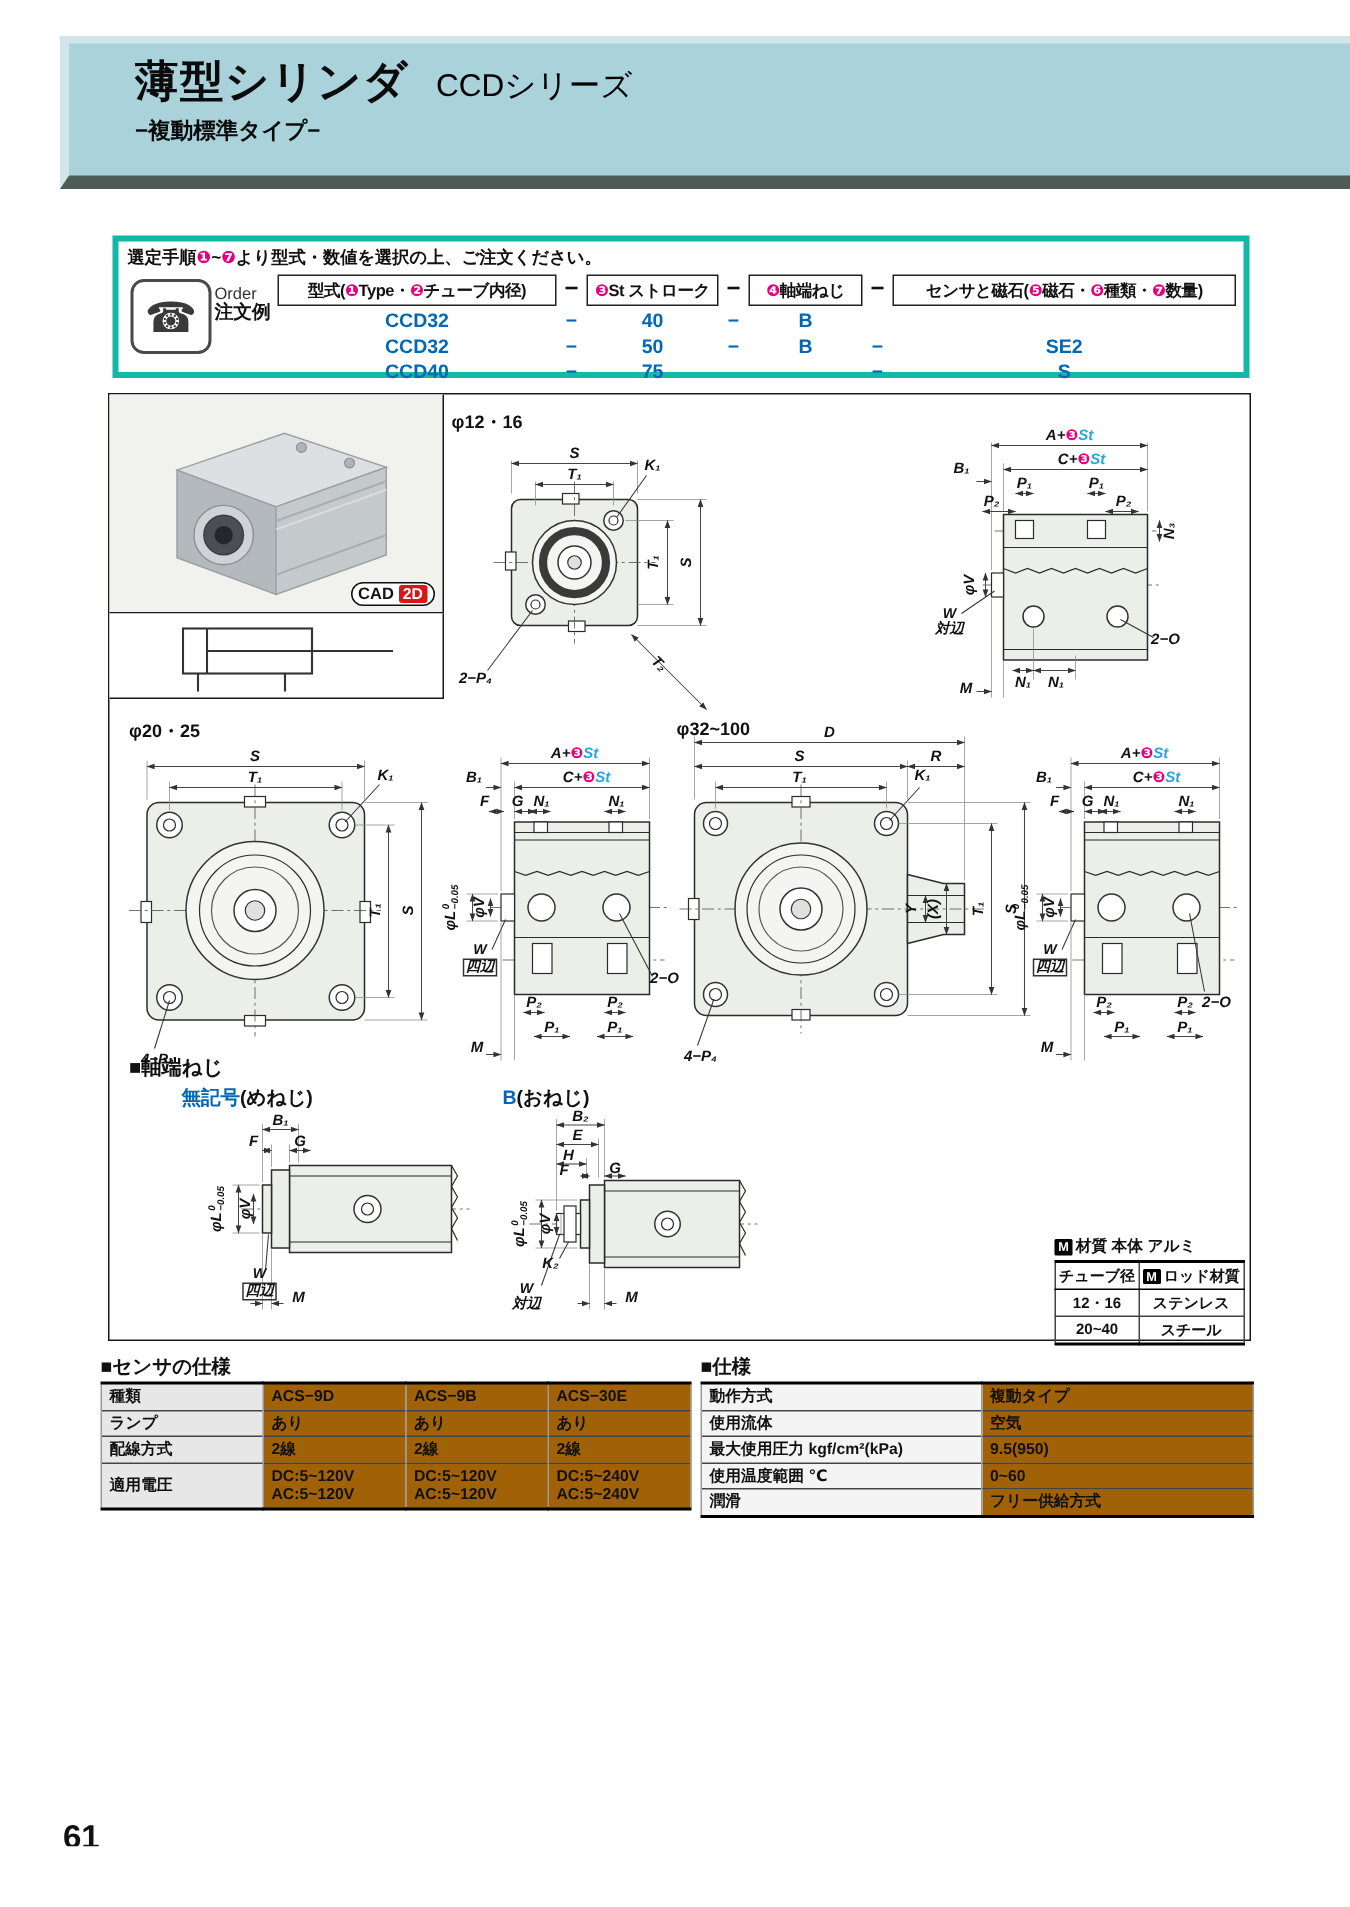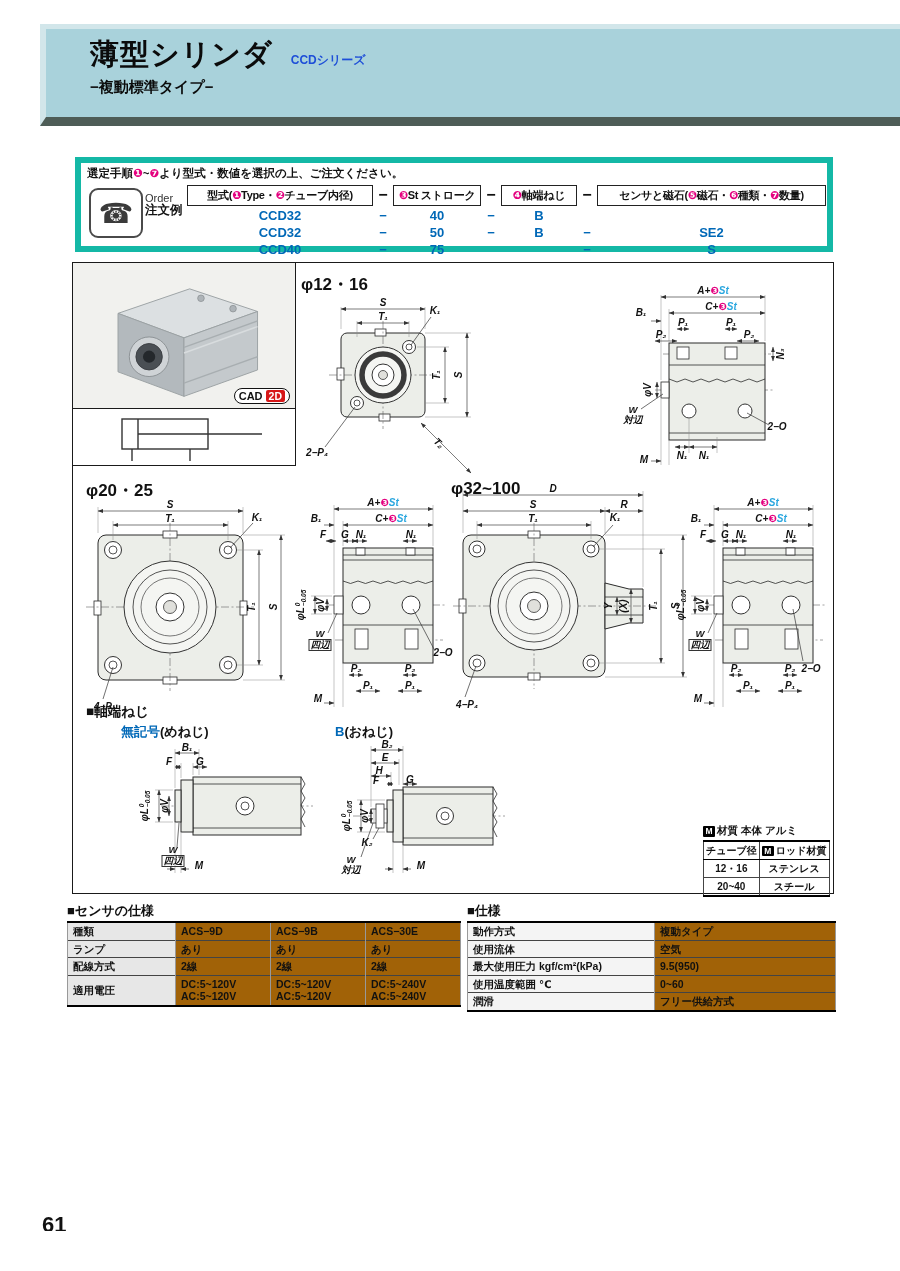--- a/index.html
+++ b/index.html
@@ -4,24 +4,24 @@
 <style>
   html,body{margin:0;padding:0;background:#fff;}
   .page{position:relative;width:900px;height:1231px;background:#fff;overflow:hidden;
         font-family:"Liberation Sans","DejaVu Sans",sans-serif;color:#111;}
   
   .band{position:absolute;left:40px;top:24px;width:860px;height:82px;background:#a9d2db;
         border-top:5px solid #d2e6ea;border-left:6px solid #d2e6ea;border-bottom:9px solid #4e5d57;
         box-sizing:content-box;padding-left:44px;padding-top:6px;}
   .trow{display:flex;align-items:baseline;gap:18px;}
   .btitle{font-size:29px;font-weight:900;letter-spacing:1px;color:#0b0b0b;}
-  .bseries{font-size:12px;font-weight:700;color:#1d4ed8;}
+  .bseries{font-size:21px;font-weight:400;color:#000000;}
   .bsub{font-size:15px;font-weight:800;margin-top:3px;color:#0b0b0b;}
   
-  .obox-panel{position:absolute;left:75px;top:157px;width:758px;height:95px;border:6px solid #14b8a6;box-sizing:border-box;}
+  .obox-panel{position:absolute;left:75px;top:157px;width:758px;height:95px;border:4px solid #14b8a6;box-sizing:border-box;}
   .instr{position:absolute;left:6px;top:3px;font-size:11.5px;font-weight:600;}
   .phone{position:absolute;left:8px;top:25px;width:50px;height:46px;border:2.5px solid #4a4a4a;border-radius:9px;
          display:flex;align-items:center;justify-content:center;font-size:28px;color:#3a3a3a;background:#fff;}
   .ph-txt{position:absolute;left:64px;top:29px;line-height:13px;}
   .ph-txt .l1{font-size:11px;color:#333;}
   .ph-txt .l2{font-size:12.5px;font-weight:800;}
   .ogrid{position:absolute;left:106px;top:20px;}
   .orow{display:flex;align-items:center;}
   .c{text-align:center;box-sizing:border-box;}
   .c1{width:186px;}.c2{width:88px;}.c3{width:76px;}.c4{width:229px;}.cd{width:20px;font-weight:800;}
@@ -33,21 +33,21 @@
   
   .mainbox{position:absolute;left:72px;top:262px;width:760px;height:630px;border:1.5px solid #1a1a1a;box-sizing:content-box;}
   .art{position:absolute;left:0;top:0;}
   .pcell{position:absolute;left:0;top:0;width:223px;height:146px;border-right:1.5px solid #1a1a1a;border-bottom:1.5px solid #1a1a1a;
          background:#f1f1ee;box-sizing:border-box;display:flex;align-items:center;justify-content:center;}
   .scell{position:absolute;left:0;top:146px;width:223px;height:57px;border-right:1.5px solid #1a1a1a;border-bottom:1.5px solid #1a1a1a;
          background:#fff;box-sizing:border-box;display:flex;align-items:center;justify-content:center;}
   .cadge{position:absolute;right:5px;bottom:4px;border:1.5px solid #111;border-radius:9px;background:#fff;
          display:flex;align-items:center;gap:3px;padding:1px 4px;font-size:11px;font-weight:900;}
   .c2d{background:#d71718;color:#fff;padding:0 3px;border-radius:2px;font-size:10.5px;}
-  .dtitle{position:absolute;font-size:17px;font-weight:800;white-space:nowrap;}
+  .dtitle{position:absolute;font-size:12px;font-weight:800;white-space:nowrap;}
   .sec{position:absolute;font-size:13.5px;font-weight:800;white-space:nowrap;}
   .tvar{position:absolute;font-size:13px;font-weight:800;white-space:nowrap;}
   .blue{color:#0068b7;}
   .lbl{position:absolute;font-size:10px;font-weight:700;line-height:11px;color:#111;white-space:nowrap;transform:translateX(-50%);}
   .rot{transform:translate(-50%,-50%) rotate(-90deg);}
   .rot45{transform:translate(-50%,-50%) rotate(45deg);}
   .l2{display:flex;flex-direction:column;align-items:center;line-height:10px;font-size:9.5px;}
   .boxed{border:1px solid #333;padding:0 1px;}
   .tstk{display:inline-flex;flex-direction:column;font-size:6.5px;line-height:6px;margin-left:1px;vertical-align:middle;}
   

